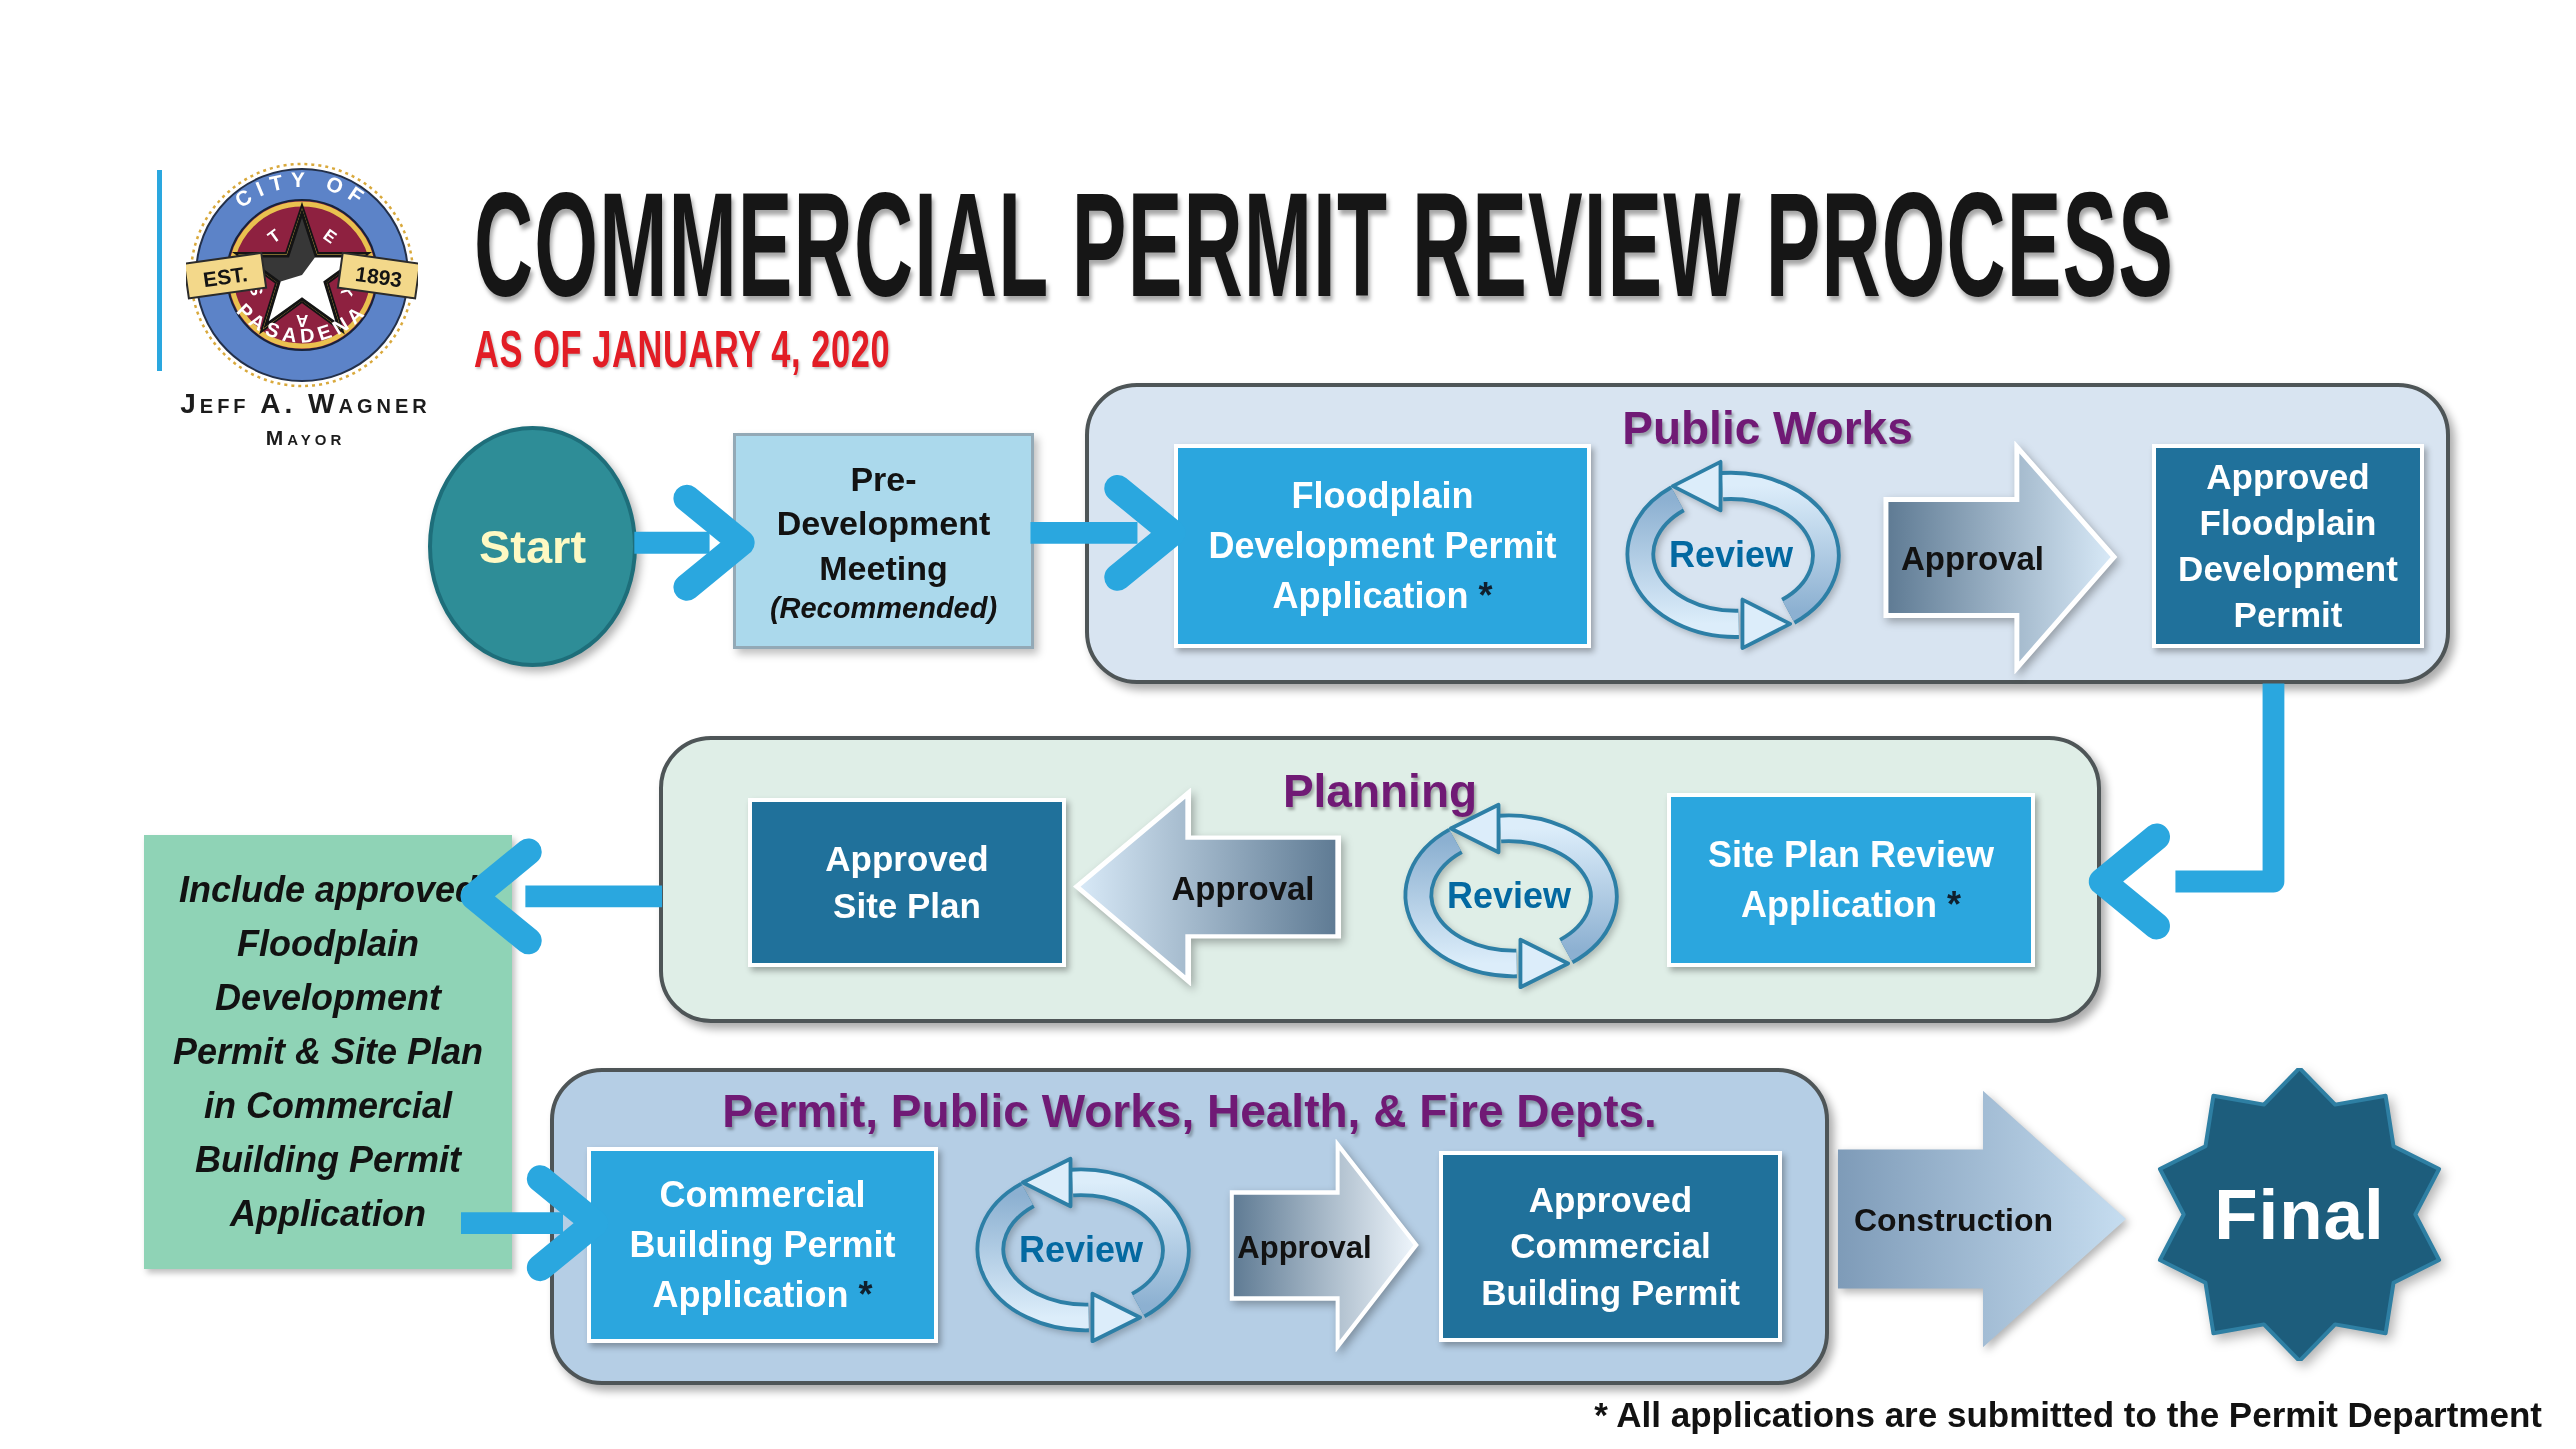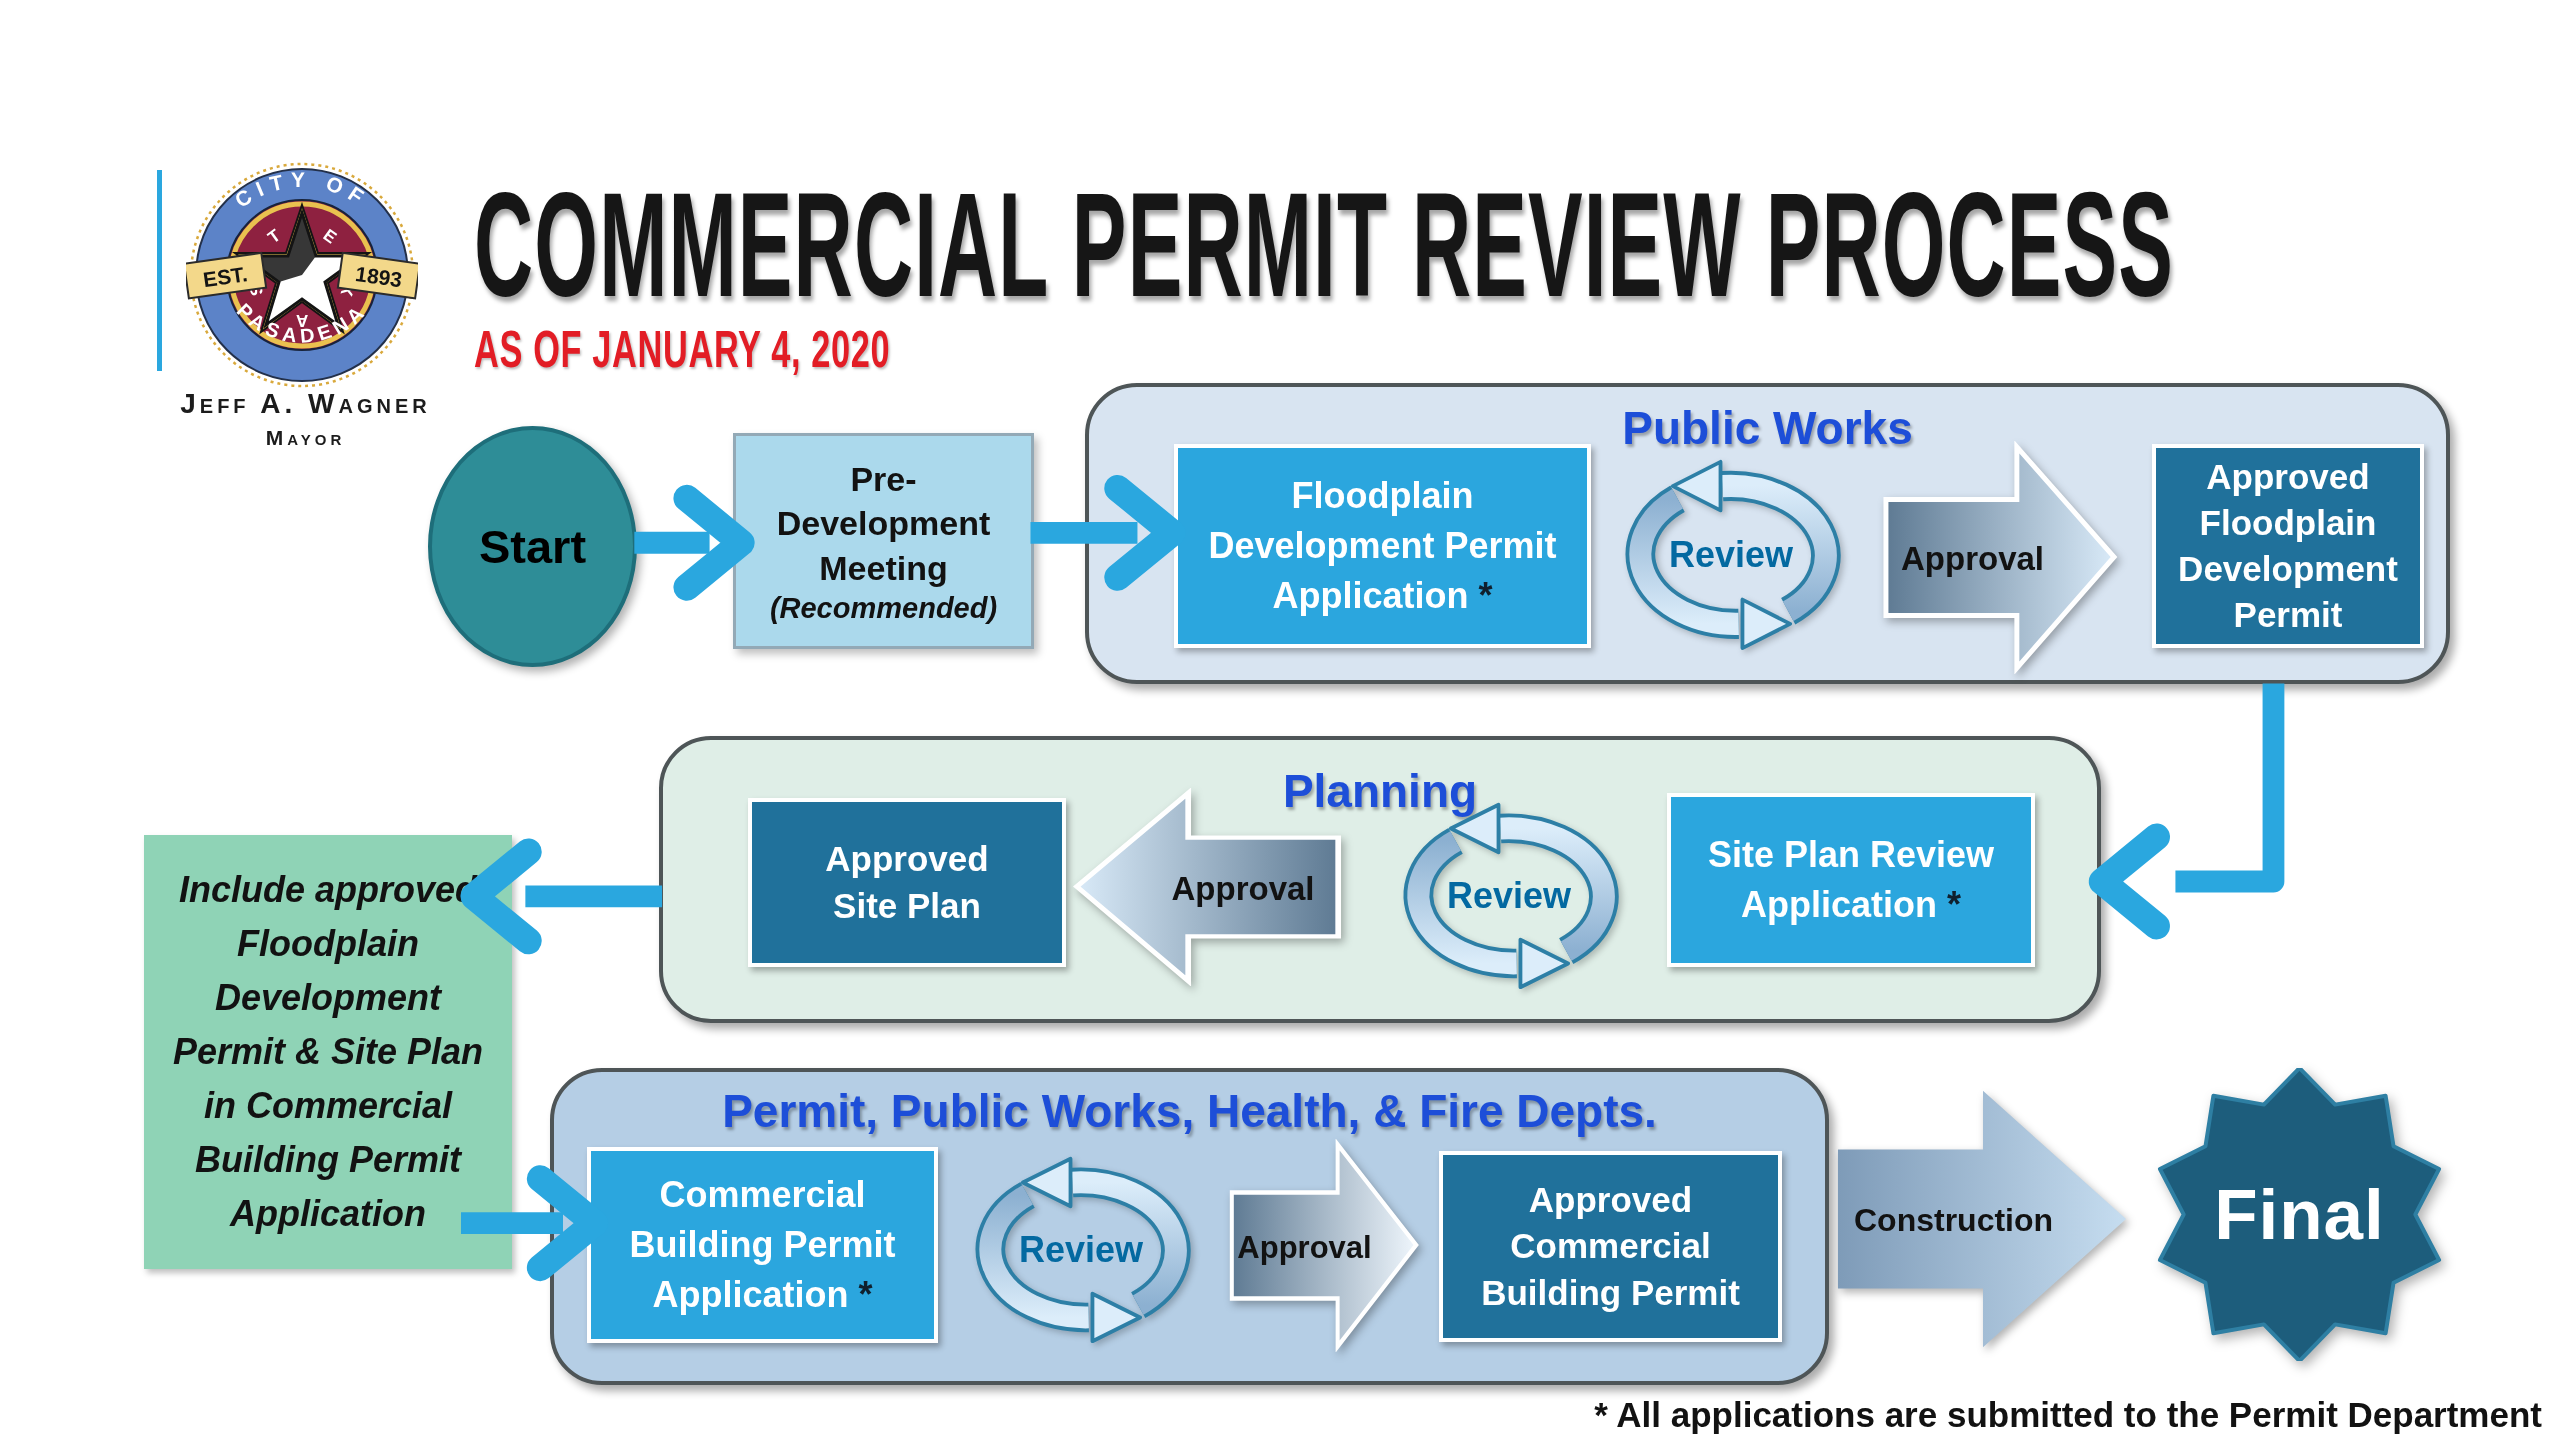--- a/index.html
+++ b/index.html
@@ -19,32 +19,32 @@
   .page-title{left:474px;top:170px;font-size:149px;line-height:1.0;font-weight:700;color:#161616;
     transform:scaleX(0.55);transform-origin:0 0;white-space:nowrap;letter-spacing:2px;
     text-shadow:4px 5px 6px rgba(0,0,0,0.35);}
   .page-subtitle{left:474px;top:319px;font-size:52px;font-weight:700;color:#E21D25;
     transform:scaleX(0.66);transform-origin:0 0;white-space:nowrap;letter-spacing:1px;
     text-shadow:2px 2px 3px rgba(0,0,0,0.25);}
 
   
   .start-node{left:428px;top:426px;width:201px;height:233px;border-radius:50%;
     background:#2E8D97;border:4px solid #1E6E7A;display:flex;align-items:center;justify-content:center;
-    color:#000000;font-size:47px;font-weight:700;box-shadow:4px 5px 8px rgba(0,0,0,0.3);}
+    color:#fef9c3;font-size:47px;font-weight:700;box-shadow:4px 5px 8px rgba(0,0,0,0.3);}
   .predev-box{left:733px;top:433px;width:295px;height:210px;background:#ABD9EC;border:3px solid #93A9B6;
     display:flex;flex-direction:column;align-items:center;justify-content:center;text-align:center;color:#121212;
     box-shadow:4px 5px 8px rgba(0,0,0,0.25);}
   .predev-label{font-size:34px;font-weight:700;line-height:1.3;}
   .predev-note{font-size:29px;font-weight:700;font-style:italic;margin-top:2px;}
 
   .section{border:4px solid #4E5557;border-radius:52px;box-shadow:5px 6px 9px rgba(0,0,0,0.33);}
   .section.pw{left:1085px;top:383px;width:1357px;height:293px;background:#D8E4F1;}
   .section.pl{left:659px;top:736px;width:1434px;height:279px;background:#DFEEE7;}
   .section.bt{left:550px;top:1068px;width:1271px;height:309px;background:#B5CEE5;}
-  .section-title{position:absolute;left:0;right:0;text-align:center;font-size:46px;font-weight:700;color:#1d4ed8;
+  .section-title{position:absolute;left:0;right:0;text-align:center;font-size:46px;font-weight:700;color:#701a75;
     text-shadow:2px 3px 3px rgba(0,0,0,0.3);}
 
   .box-app{background:#2BA6DE;border:4px solid #ffffff;color:#ffffff;display:flex;align-items:center;justify-content:center;
     text-align:center;font-size:36px;font-weight:700;line-height:1.38;box-shadow:3px 4px 6px rgba(0,0,0,0.3);}
   .box-approved{background:#20719B;border:4px solid #ffffff;color:#ffffff;display:flex;align-items:center;justify-content:center;
     text-align:center;font-size:35px;font-weight:700;line-height:1.32;box-shadow:3px 4px 6px rgba(0,0,0,0.3);}
 
   .cycle-wrap{display:block;}
   .cycle-wrap svg{position:absolute;left:0;top:0;width:100%;height:100%;filter:drop-shadow(3px 3px 3px rgba(0,0,0,0.22));}
   .cycle-label{position:absolute;left:0;top:0;right:0;bottom:0;display:flex;align-items:center;justify-content:center;

